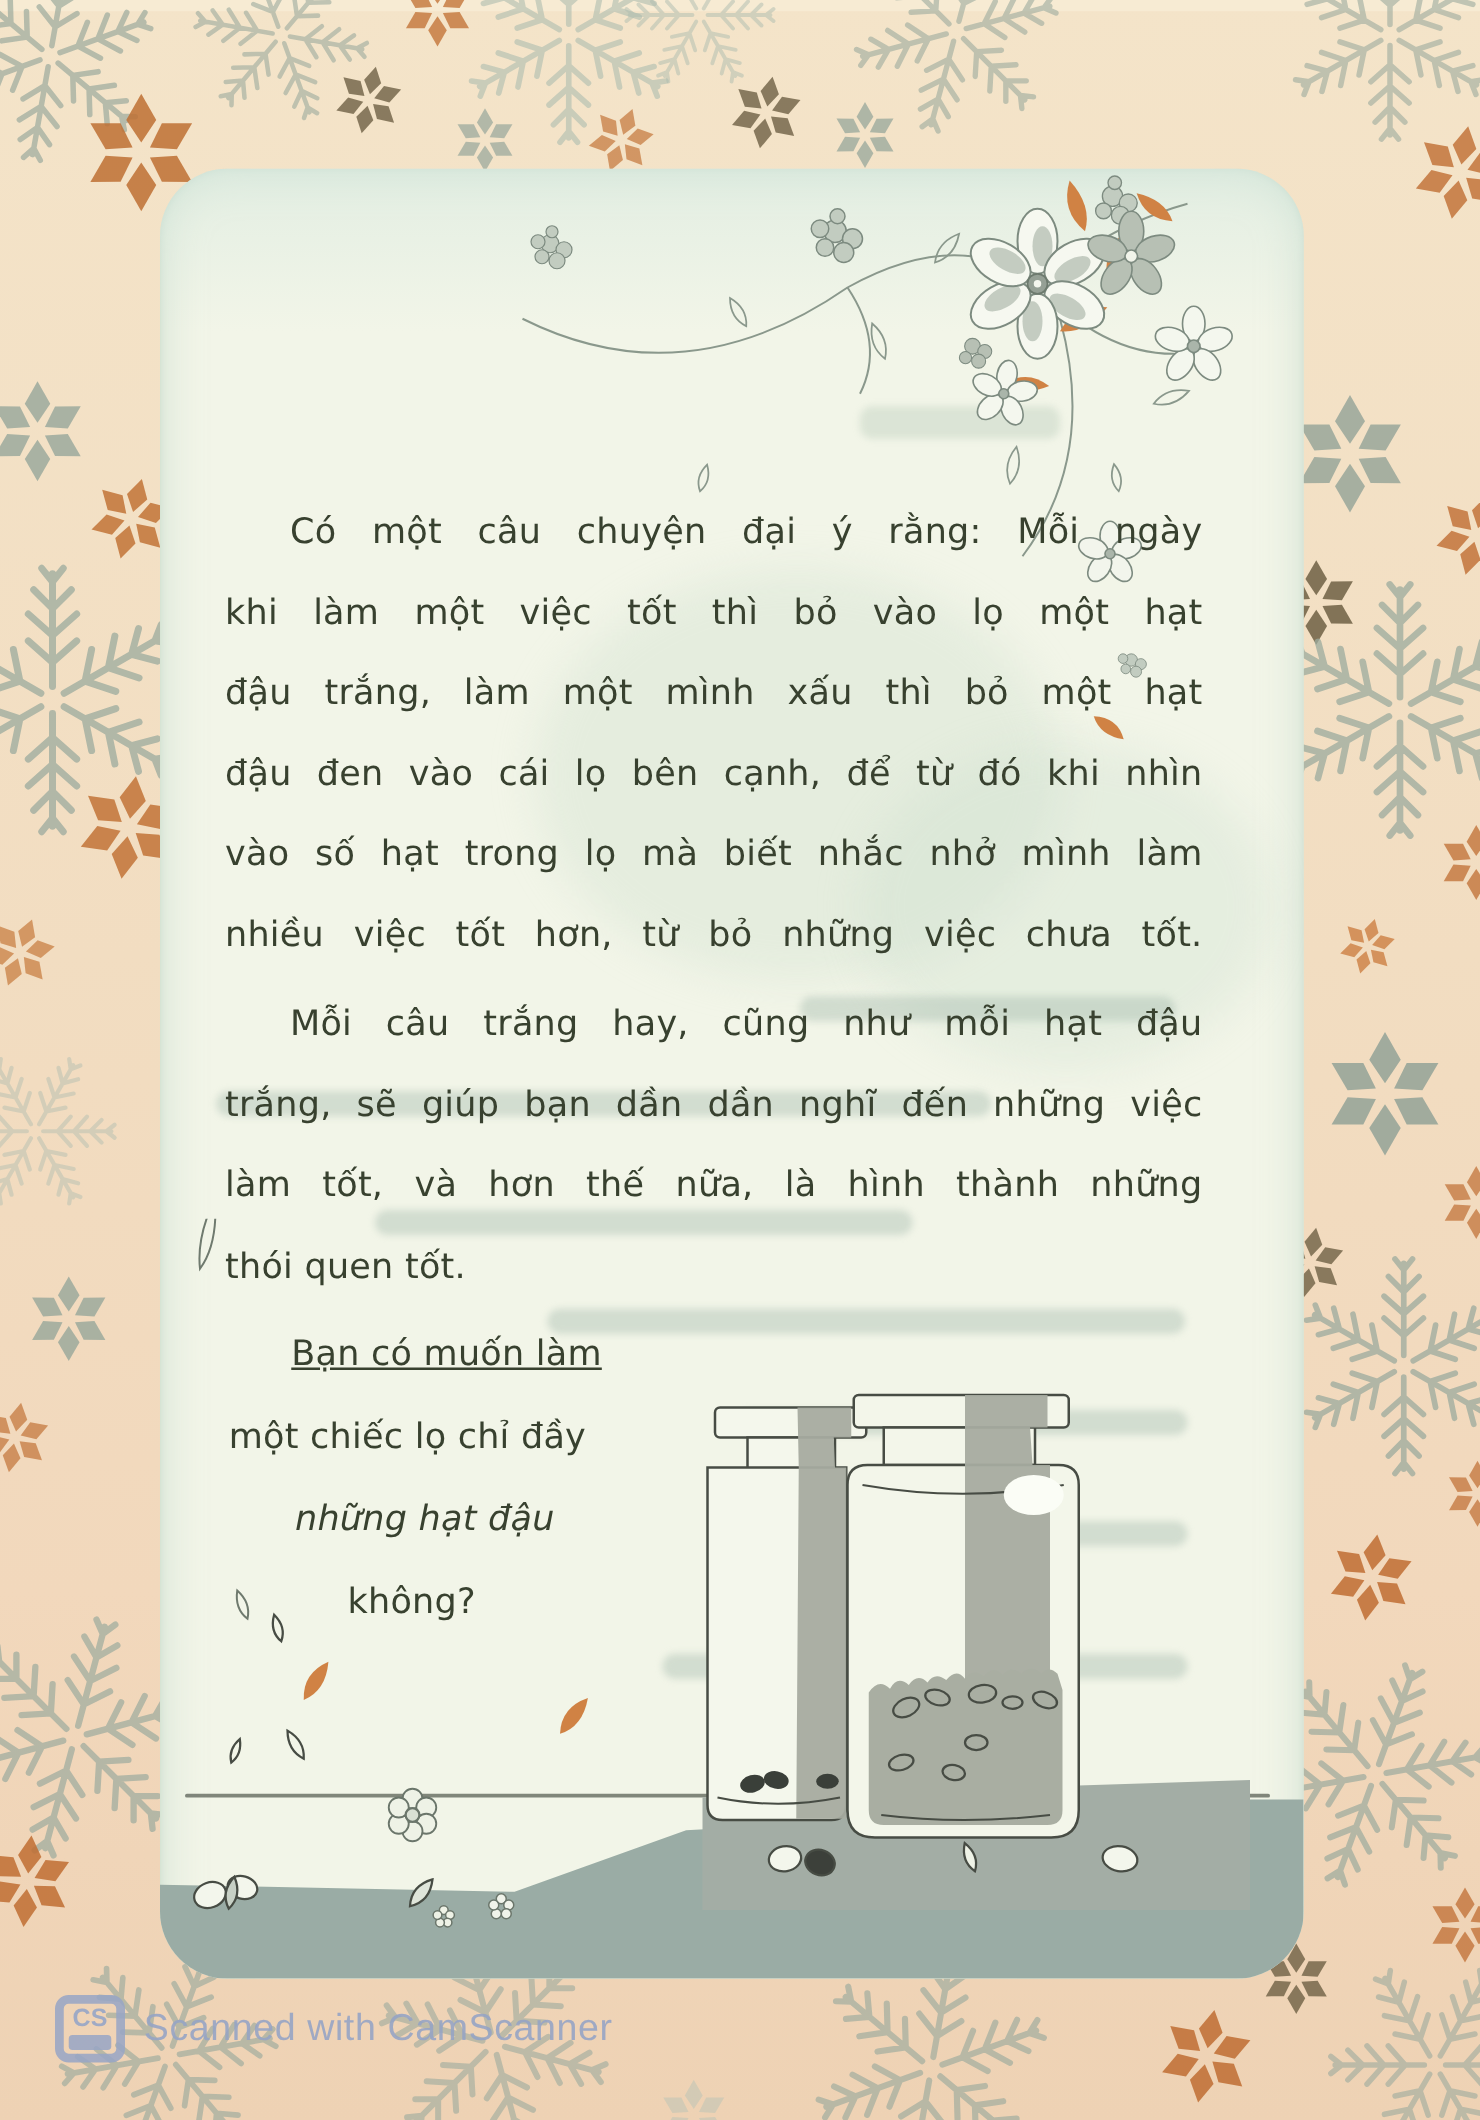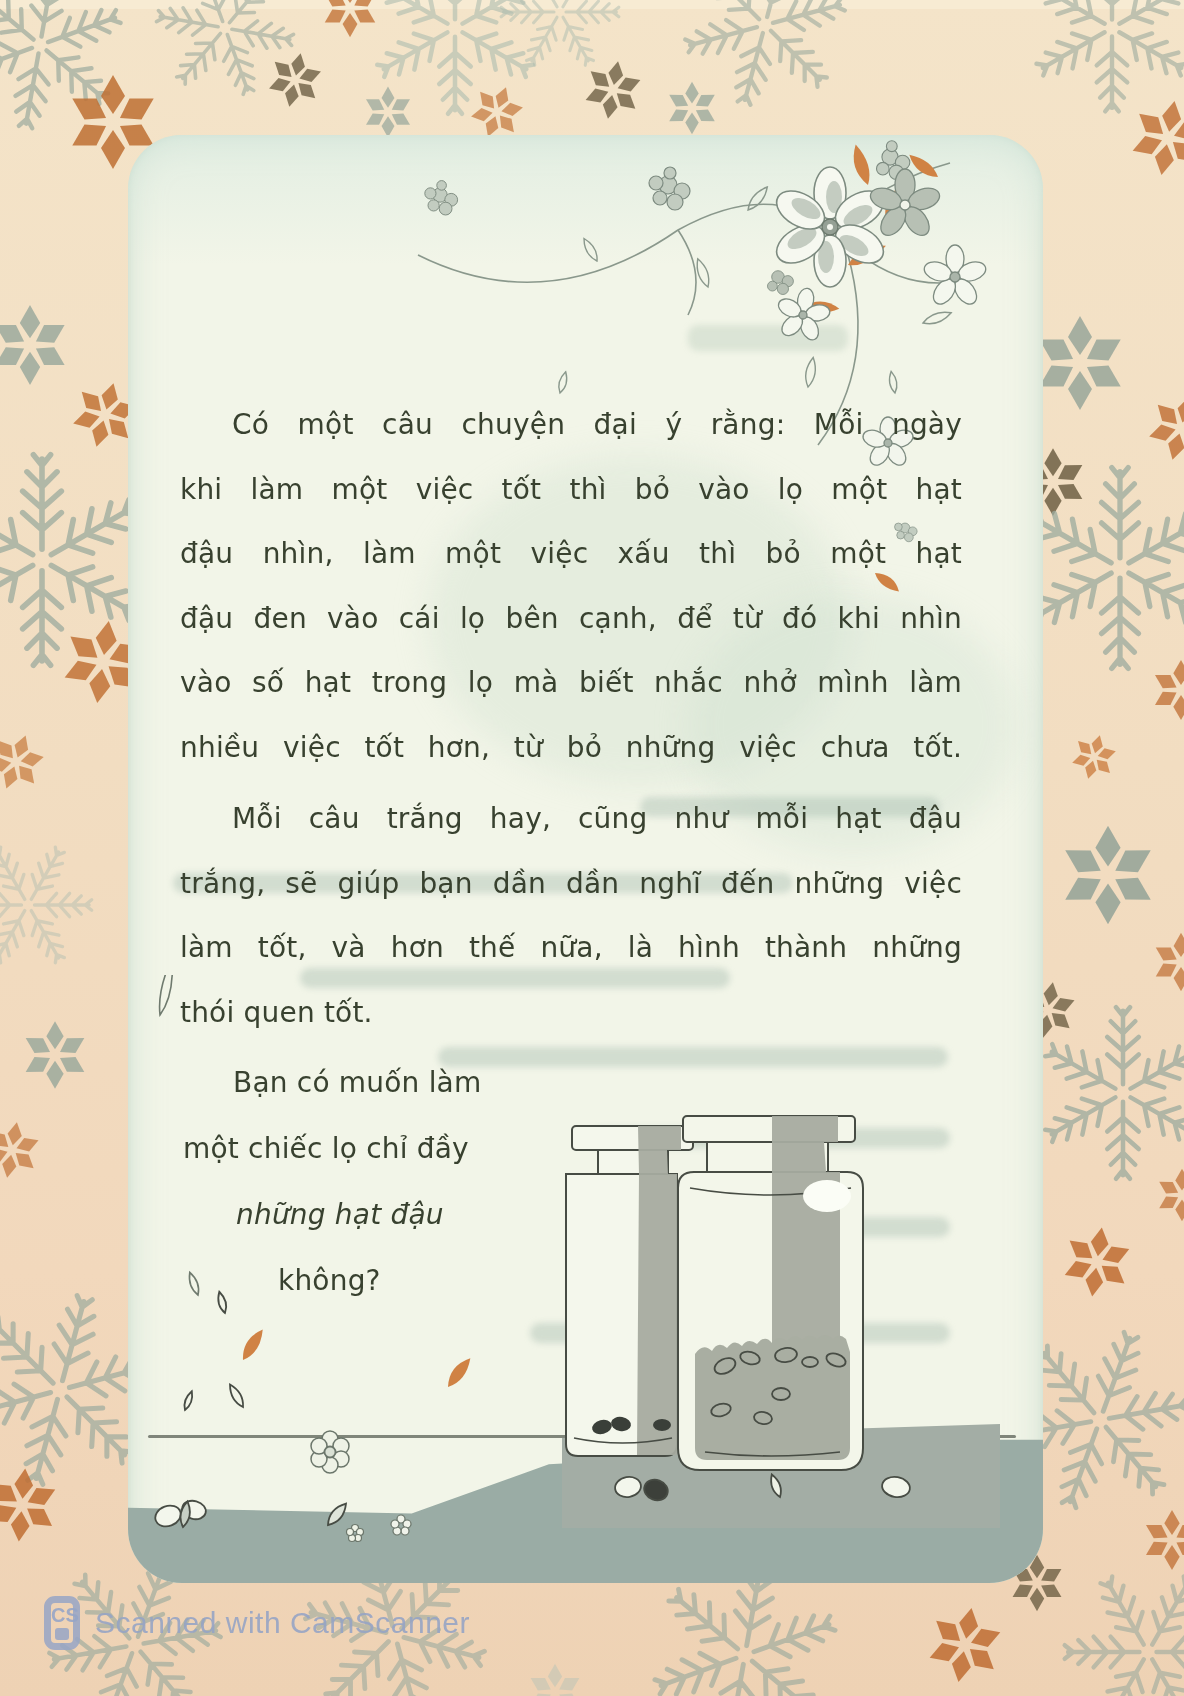--- a/index.html
+++ b/index.html
@@ -31,38 +31,38 @@
   .sm6{left:462px;top:1082px;width:360px;}
   .sm7{left:402px;top:1188px;width:420px;}
   
   .para{position:absolute;color:#38412f;font-size:28px;line-height:64.5px;letter-spacing:.2px;}
   .p1{left:52px;top:258px;width:782px;}
   .p2{left:52px;top:652px;width:782px;}
   .p3{left:0;top:915px;width:620px;line-height:66px;}
   .p1 .line,.p2 .line{text-align:justify;text-align-last:justify;}
   .p1 .line:first-child,.p2 .line:first-child{text-indent:52px;}
   .p2 .line:last-child{text-align-last:left;}
-  .p3 .line:nth-child(1){margin-left:105px;}
+  .p3 .line:nth-child(1){margin-left:105px;text-decoration:underline;}
   .p3 .line:nth-child(2){margin-left:55px;}
   .p3 .line:nth-child(3){margin-left:108px;font-style:italic;}
   .p3 .line:nth-child(4){margin-left:150px;}
   .p3 .line:nth-child(5){margin-left:94px;}
   
   .table-line{position:absolute;left:20px;top:1300px;width:868px;height:3px;
     background:#596055;opacity:.75;border-radius:2px;}
   .floor{position:absolute;left:0;top:0;width:915px;height:1448px;background:#9aaca5;
     clip-path:polygon(0 94.8%,31% 95.2%,46% 91.8%,95% 90.1%,100% 90.1%,100% 100%,0 100%);}
   .floral, .jars, .floor-items, .scatter{position:absolute;}
   .floral{left:250px;top:0;}
   .scatter{left:10px;top:840px;}
   .jars{left:412px;top:973px;}
   .floor-items{left:0;top:1140px;}
   
   .watermark{position:absolute;left:44px;top:1596px;display:flex;align-items:center;gap:15px;z-index:60;}
-  .wm-icon{position:relative;width:36px;height:54px;border:7px solid rgba(150,165,198,.85);
+  .wm-icon{position:relative;width:56px;height:54px;border:7px solid rgba(150,165,198,.85);
     border-radius:11px;box-sizing:border-box;}
   .wm-icon .cs{position:absolute;left:0;right:0;top:1px;text-align:center;
     font-family:"Liberation Sans",sans-serif;font-weight:bold;font-size:20px;color:rgba(150,165,198,.9);}
   .wm-icon .bar{position:absolute;left:4px;right:4px;bottom:3px;height:12px;border-radius:3px;
     background:rgba(150,165,198,.85);}
   .wm-text{font-family:"Liberation Sans",sans-serif;font-size:30px;letter-spacing:.5px;
     color:rgba(148,163,197,.88);}
 </style>
 </head>
 <body>
@@ -305,21 +305,21 @@
       <g stroke="#6f7a6e" stroke-width="1.6" fill="none">
         <path transform="translate(22,40) rotate(12)" d="M0,0 Q10,-22 0,-58 Q-8,-24 0,0Z"></path>
         <path transform="translate(105,385) rotate(25)" fill="#d08244" stroke="none" d="M0,0 Q13,-14 5,-36 Q-10,-19 0,0Z"></path>
         <path transform="translate(60,320) rotate(-20)" d="M0,0 Q7,-11 0,-24 Q-7,-11 0,0Z"></path>
       </g>
     </svg>
 
     <div class="para p1">
         <div class="line">Có một câu chuyện đại ý rằng: Mỗi ngày</div>
         <div class="line">khi làm một việc tốt thì bỏ vào lọ một hạt</div>
-        <div class="line">đậu nhìn, làm một việc xấu thì bỏ một hạt</div>
+        <div class="line">đậu trắng, làm một mình xấu thì bỏ một hạt</div>
         <div class="line">đậu đen vào cái lọ bên cạnh, để từ đó khi nhìn</div>
         <div class="line">vào số hạt trong lọ mà biết nhắc nhở mình làm</div>
         <div class="line">nhiều việc tốt hơn, từ bỏ những việc chưa tốt.</div>
       </div>
     <div class="para p2">
         <div class="line">Mỗi câu trắng hay, cũng như mỗi hạt đậu</div>
         <div class="line">trắng, sẽ giúp bạn dần dần nghĩ đến những việc</div>
         <div class="line">làm tốt, và hơn thế nữa, là hình thành những</div>
         <div class="line">thói quen tốt.</div>
       </div>

